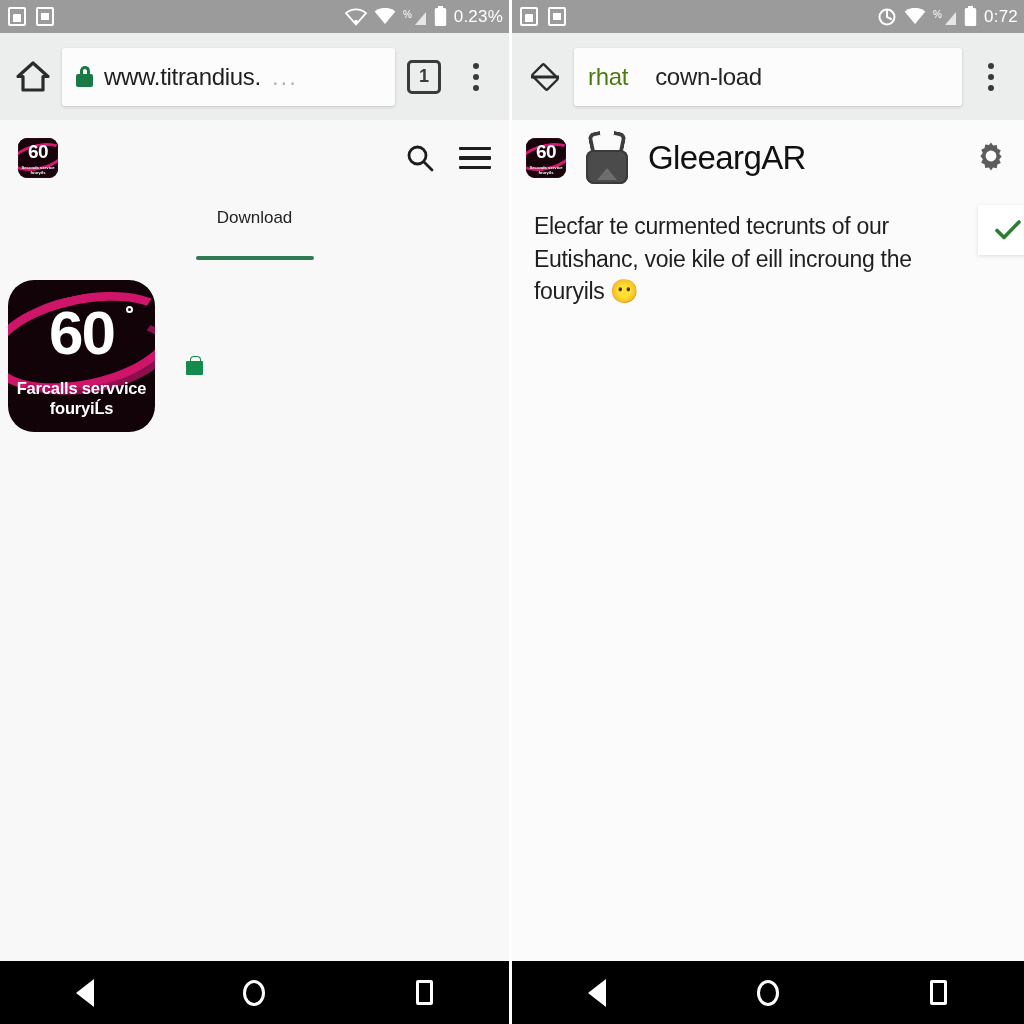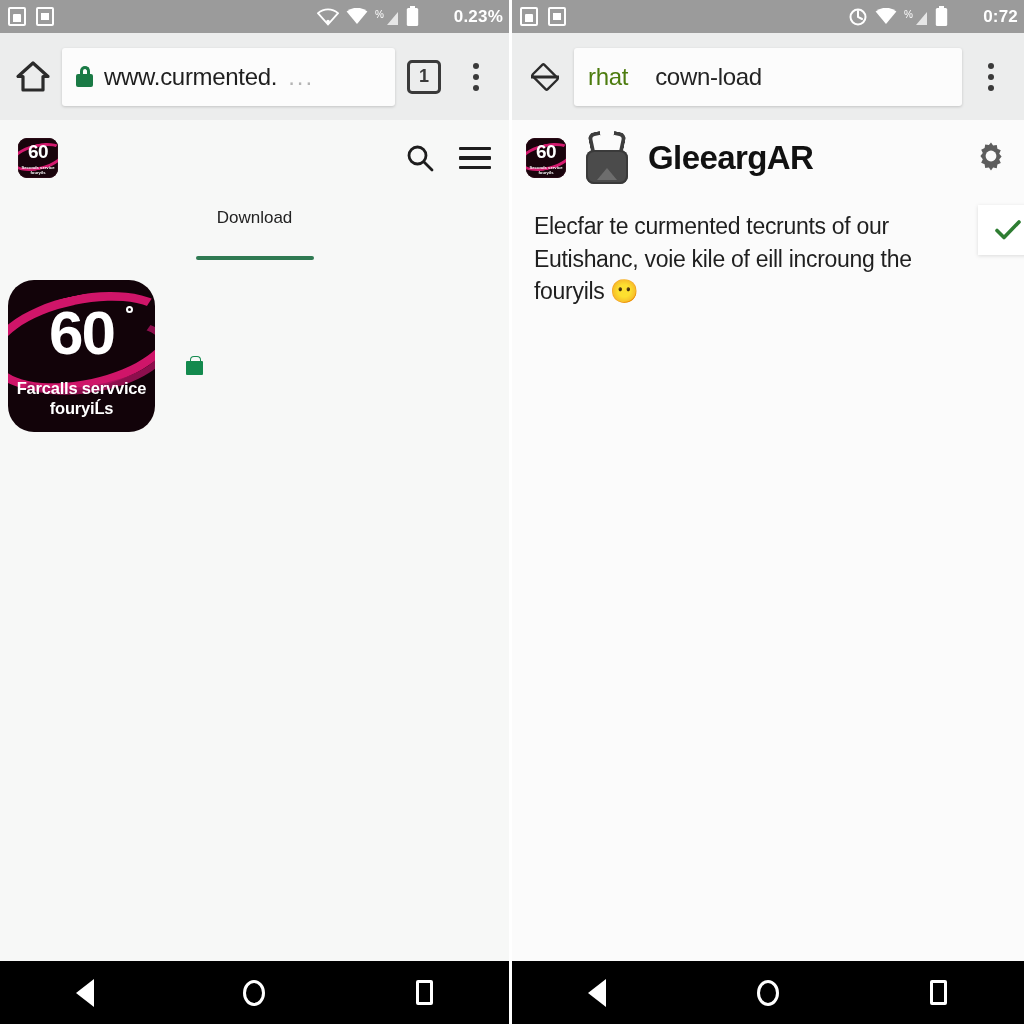--- a/index.html
+++ b/index.html
@@ -27,22 +27,22 @@
     height:33px; width:100%;
     background:#9b9b9b;
     display:flex; align-items:center;
     padding:0 6px 0 8px;
     color:#ffffff;
   }
   .sb-left { display:flex; align-items:center; gap:10px; }
   .sb-right { margin-left:auto; display:flex; align-items:center; gap:7px; }
   .sb-icon { display:block; }
   .sb-clock {
-    font-size:17px; font-weight:700; letter-spacing:.2px;
-    color:#ffffff; white-space:nowrap;margin-left:28px;
+    font-size:17px; font-weight:400; letter-spacing:.2px;
+    color:#ffffff; white-space:nowrap;
   }
   .notif-box {
     width:18px; height:19px;
     border:2.2px solid #ffffff; border-radius:2px;
     position:relative; background:transparent;
   }
   .notif-box.a::after {
     content:""; position:absolute; left:3px; right:3px; bottom:2px; height:8px;
     background:#ffffff; border-radius:1px 1px 0 0;
   }
@@ -274,21 +274,21 @@
     border-left:10px solid transparent; border-right:10px solid transparent;
     border-bottom:12px solid #6d6d6d;
   }
   .ar-icon .ant-l, .ar-icon .ant-r {
     position:absolute; top:0; width:13px; height:20px;
     border:4px solid #3d3d3d;
   }
   .ar-icon .ant-l { left:9px;  border-right:none; border-bottom:none; border-radius:7px 0 0 0; transform:rotate(-12deg); }
   .ar-icon .ant-r { right:9px; border-left:none;  border-bottom:none; border-radius:0 7px 0 0; transform:rotate(12deg); }
   .r-brand-name {
-    font-size:33px; font-weight:700; color:#111111; letter-spacing:-.6px;
+    font-size:33px; font-weight:400; color:#111111; letter-spacing:-.6px;
   }
   .gear-wrap { margin-left:auto; padding-right:2px; }
 
   .r-body { padding:14px 22px 0; position:relative; }
   .r-paragraph {
     font-size:23px; line-height:1.42; color:#1f1f1f; letter-spacing:-.3px;
     max-width:425px;
   }
   .emoji { font-size:23px; }
   .check-card {
@@ -348,21 +348,21 @@
           <svg width="36" height="34" viewBox="0 0 36 34">
               <path d="M18 3 3 16.5h5V30h20V16.5h5Z" fill="none" stroke="#2b2b2b" stroke-width="3.2" stroke-linejoin="round"></path>
             </svg>
         </span>
       </div>
       <div class="omnibox">
         <span class="lock">
           <span class="shackle"></span>
             <span class="body"></span>
         </span>
-        <span class="omni-text">www.curmented.</span>
+        <span class="omni-text">www.titrandius.</span>
         <span class="omni-ellipsis">...</span>
       </div>
       <div class="tb-icon-btn">
         <span class="tabcount">1</span>
       </div>
       <div class="tb-icon-btn">
         <span class="kebab">
             <i></i>
             <i></i>
             <i></i>

